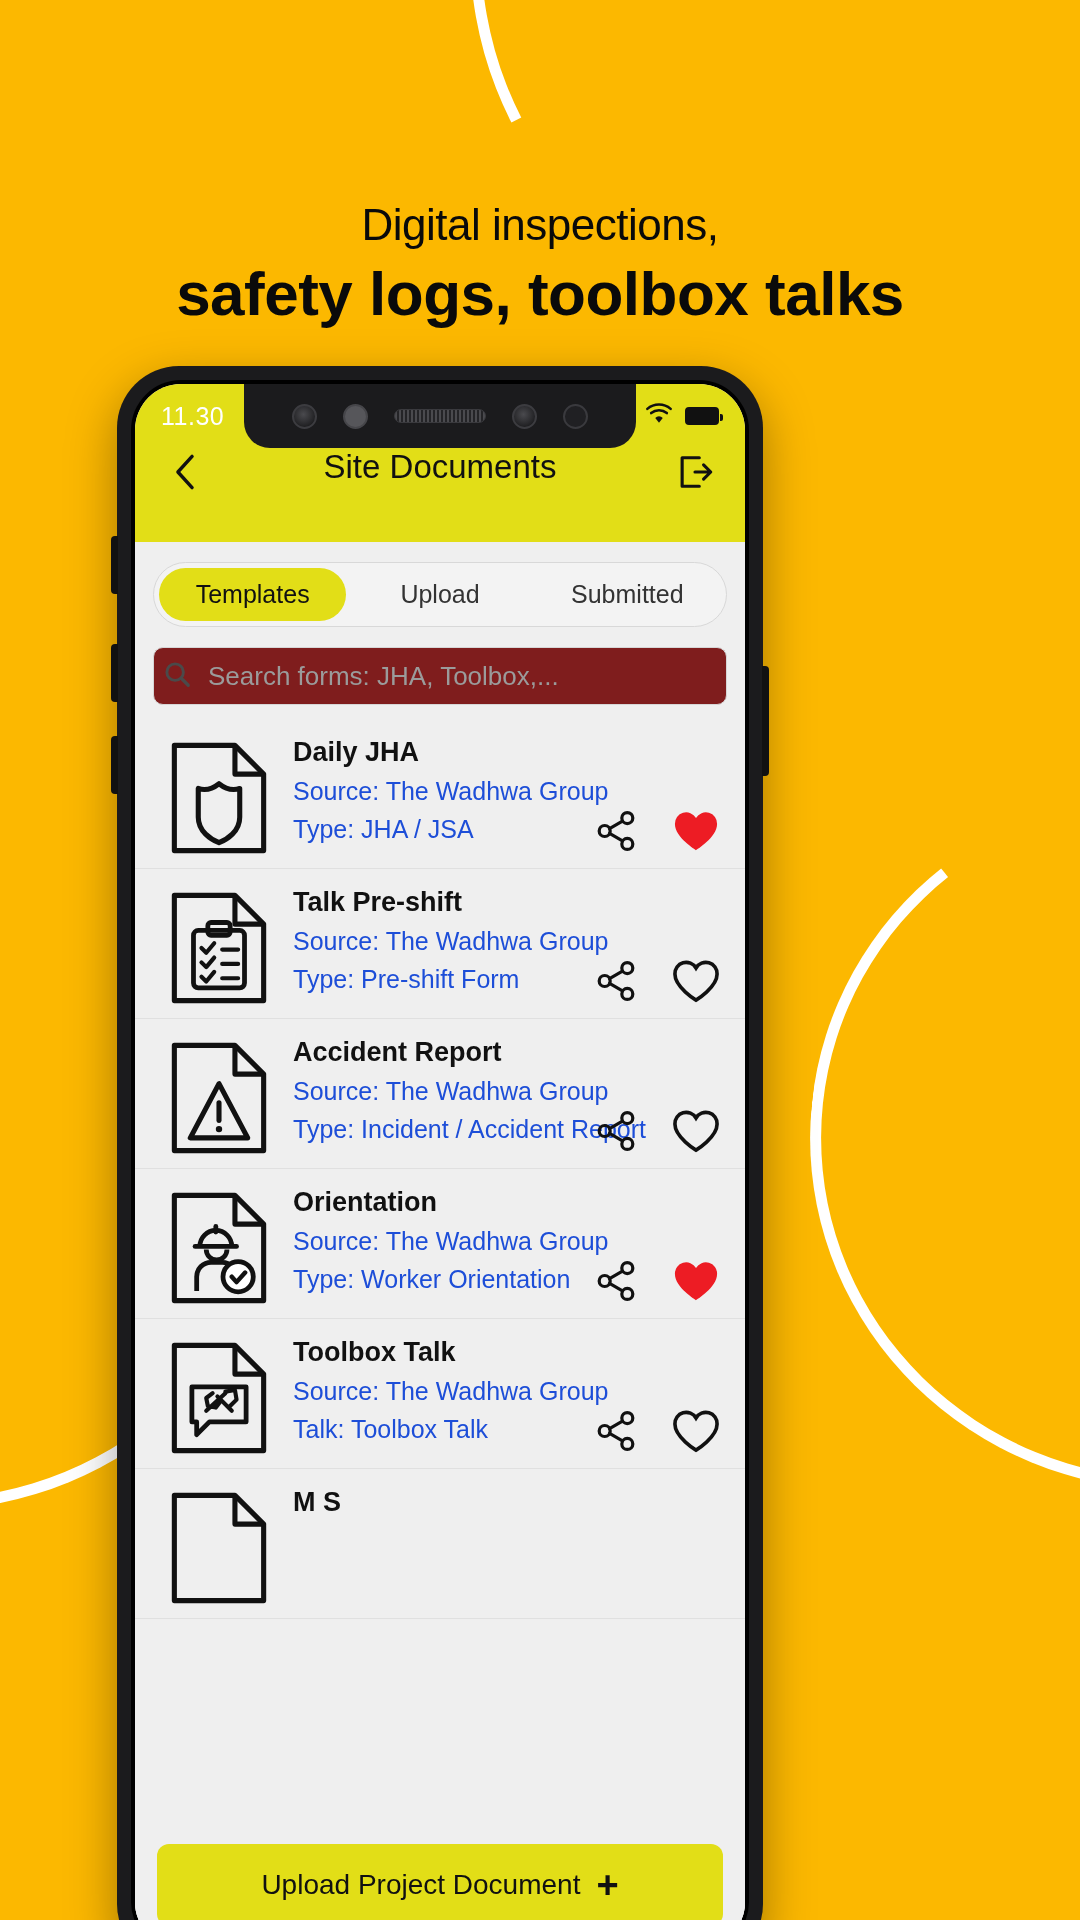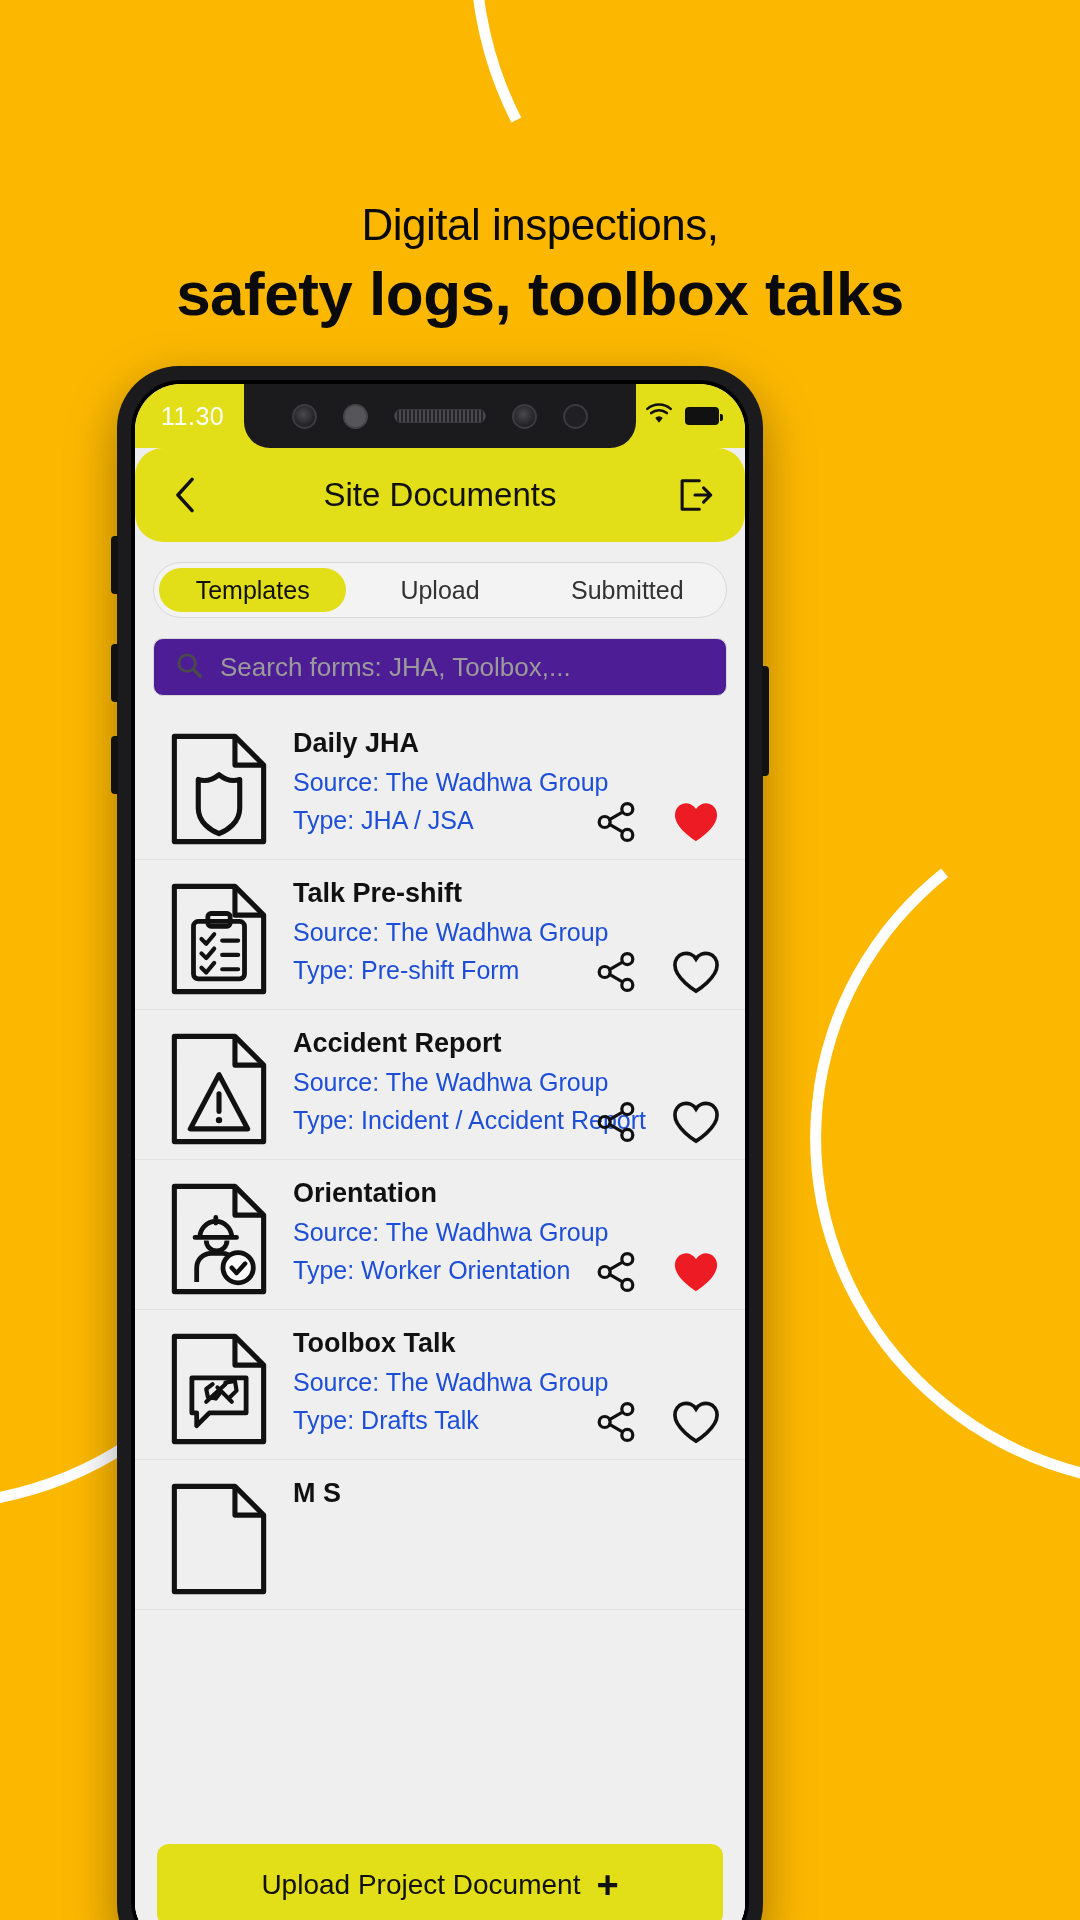--- a/index.html
+++ b/index.html
@@ -156,24 +156,22 @@
           position: relative; background: #111; }
   .batt::after { content:""; position:absolute; right:-6px; top:5px;
                  width:3px; height:7px; background:#111; border-radius: 0 2px 2px 0; }
 
   
   .appbar {
     position: absolute; top: 64px; left:0; right:0;
     height: 94px;
     background: #E2DE17;
     display: flex;
-    align-items: center;
     padding: 0 26px;
     z-index: 20;
-    border-radius: 28px;
   }
   .appbar .title {
     flex: 1;
     text-align: center;
     font-size: 33px;
     color: #111;
     font-weight: 400;
   }
   .icon-btn { width: 48px; height: 48px; display:flex; align-items:center; justify-content:center; }
 
@@ -183,45 +181,45 @@
     top: 158px; left: 0; right: 0; bottom: 0;
     background: #efefef;
     overflow: hidden;
   }
 
   .tabs {
     margin: 20px 18px 0 18px;
     background: #f3f3f3;
     border: 1.5px solid #d8d8d8;
     border-radius: 34px;
-    height: 56px;
+    height: 65px;
     display: flex;
     align-items: center;
     padding: 5px;
   }
   .tab {
     flex: 1;
     height: 100%;
     display: flex; align-items: center; justify-content: center;
     font-size: 25px;
     color: #333;
     border-radius: 28px;
   }
   .tab.active { background: #E2DE17; color: #111; }
 
   .searchbar {
     margin: 20px 18px 0 18px;
     height: 58px;
-    background: #4c1d95;
+    background: #7f1d1d;
     border: 1.5px solid #d6d6d6;
     border-radius: 10px;
     display: flex;
     align-items: center;
     gap: 16px;
-    padding: 0 20px;
+    padding: 0 8px;
   }
   .search-ph { font-size: 26px; color: #9b9b9b; }
 
   .list { margin-top: 14px; }
   .row {
     display: flex;
     gap: 22px;
     padding: 14px 18px 6px 32px;
     border-bottom: 1.5px solid #e0e0e0;
     position: relative;
@@ -474,21 +472,21 @@
                 <path d="M4 4h38l18 18v48H4z" fill="none" stroke="#111" stroke-width="3.2" stroke-linejoin="round"></path>
                 <path d="M42 4v18h18" fill="none" stroke="#111" stroke-width="3.2" stroke-linejoin="round"></path>
                 <path d="M15 30h34v22H26l-8 8v-8h-3z" fill="none" stroke="#111" stroke-width="3" stroke-linejoin="round"></path>
                 <path d="M24 45l12-11M28 34l-4 3 1 5 5 1 3-4" fill="none" stroke="#111" stroke-width="2.6" stroke-linecap="round" stroke-linejoin="round"></path>
                 <path d="M40 45l-9-9M36 33l6-1 1 6-5 5" fill="none" stroke="#111" stroke-width="2.6" stroke-linecap="round" stroke-linejoin="round"></path>
               </svg>
             </div>
             <div class="info">
               <div class="name">Toolbox Talk</div>
               <div class="meta">Source: The Wadhwa Group</div>
-              <div class="meta">Type: Drafts Talk</div>
+              <div class="meta">Talk: Toolbox Talk</div>
             </div>
             <div class="actions">
               <span>
                 <svg width="42" height="42" viewBox="0 0 26 26">
                   <circle cx="20" cy="5" r="3.4" stroke="#111" stroke-width="2" fill="none"></circle>
                   <circle cx="20" cy="21" r="3.4" stroke="#111" stroke-width="2" fill="none"></circle>
                   <circle cx="6" cy="13" r="3.4" stroke="#111" stroke-width="2" fill="none"></circle>
                   <path d="M9 11.5l8-4.6M9 14.5l8 4.6" stroke="#111" stroke-width="2" stroke-linecap="round"></path>
                 </svg>
               </span>

